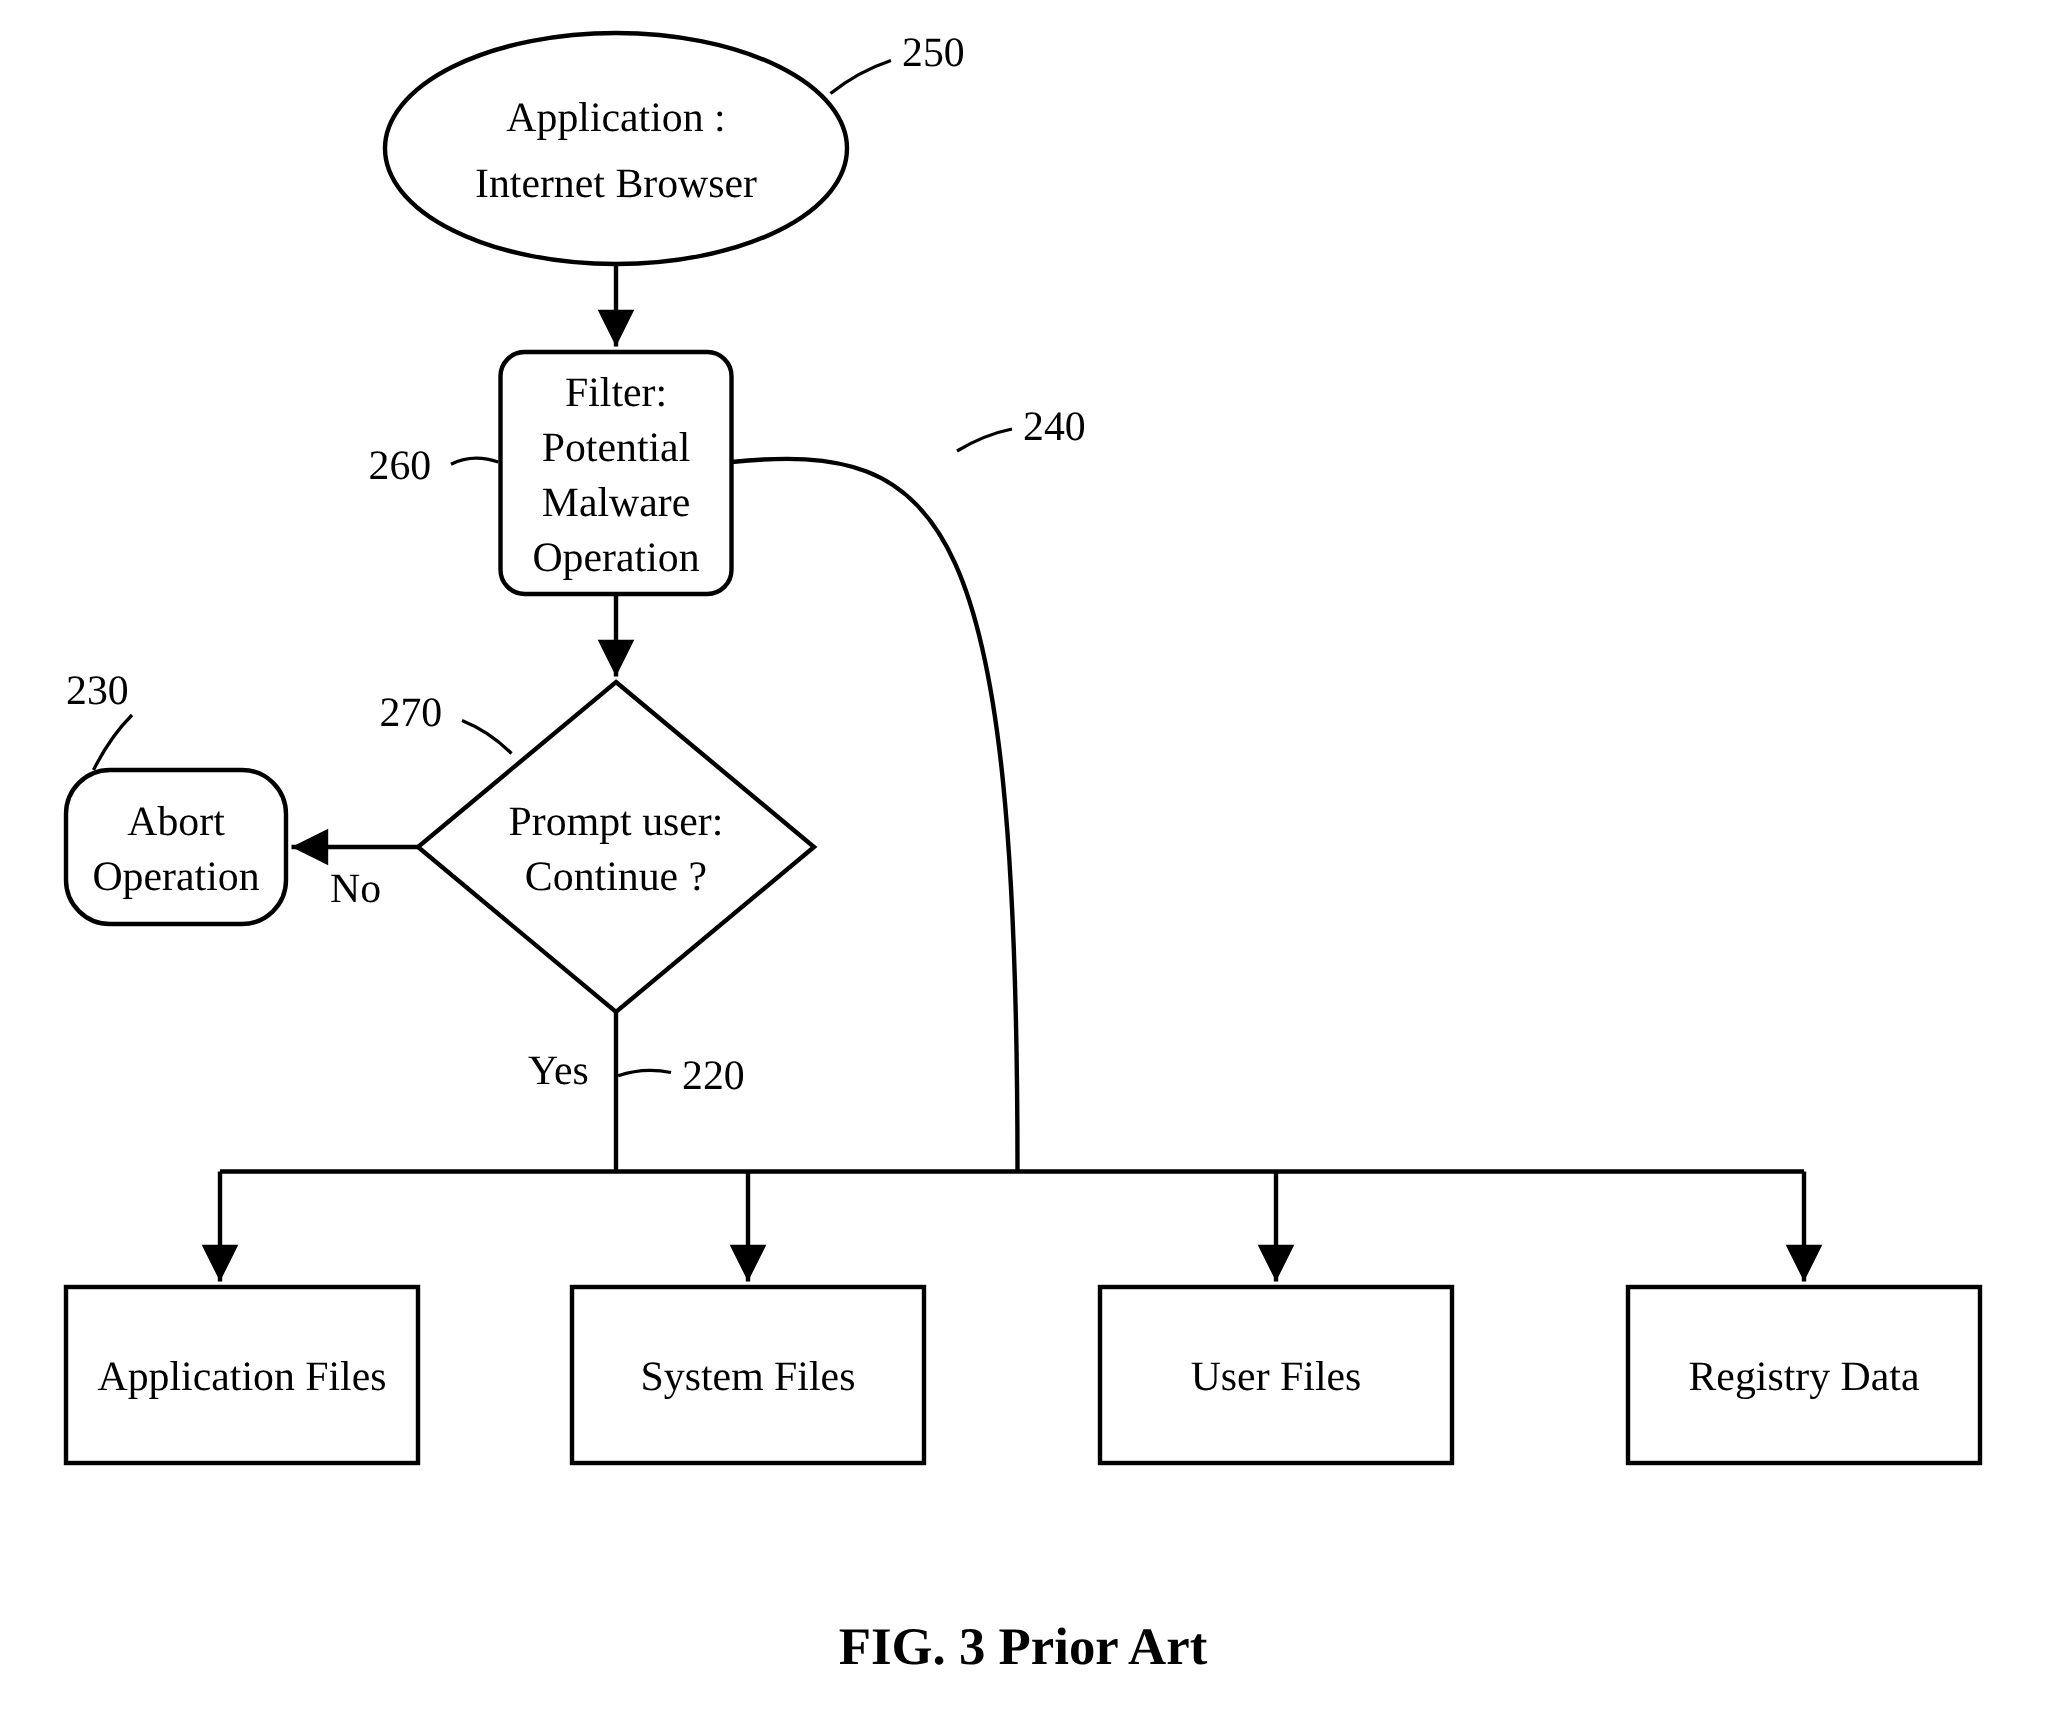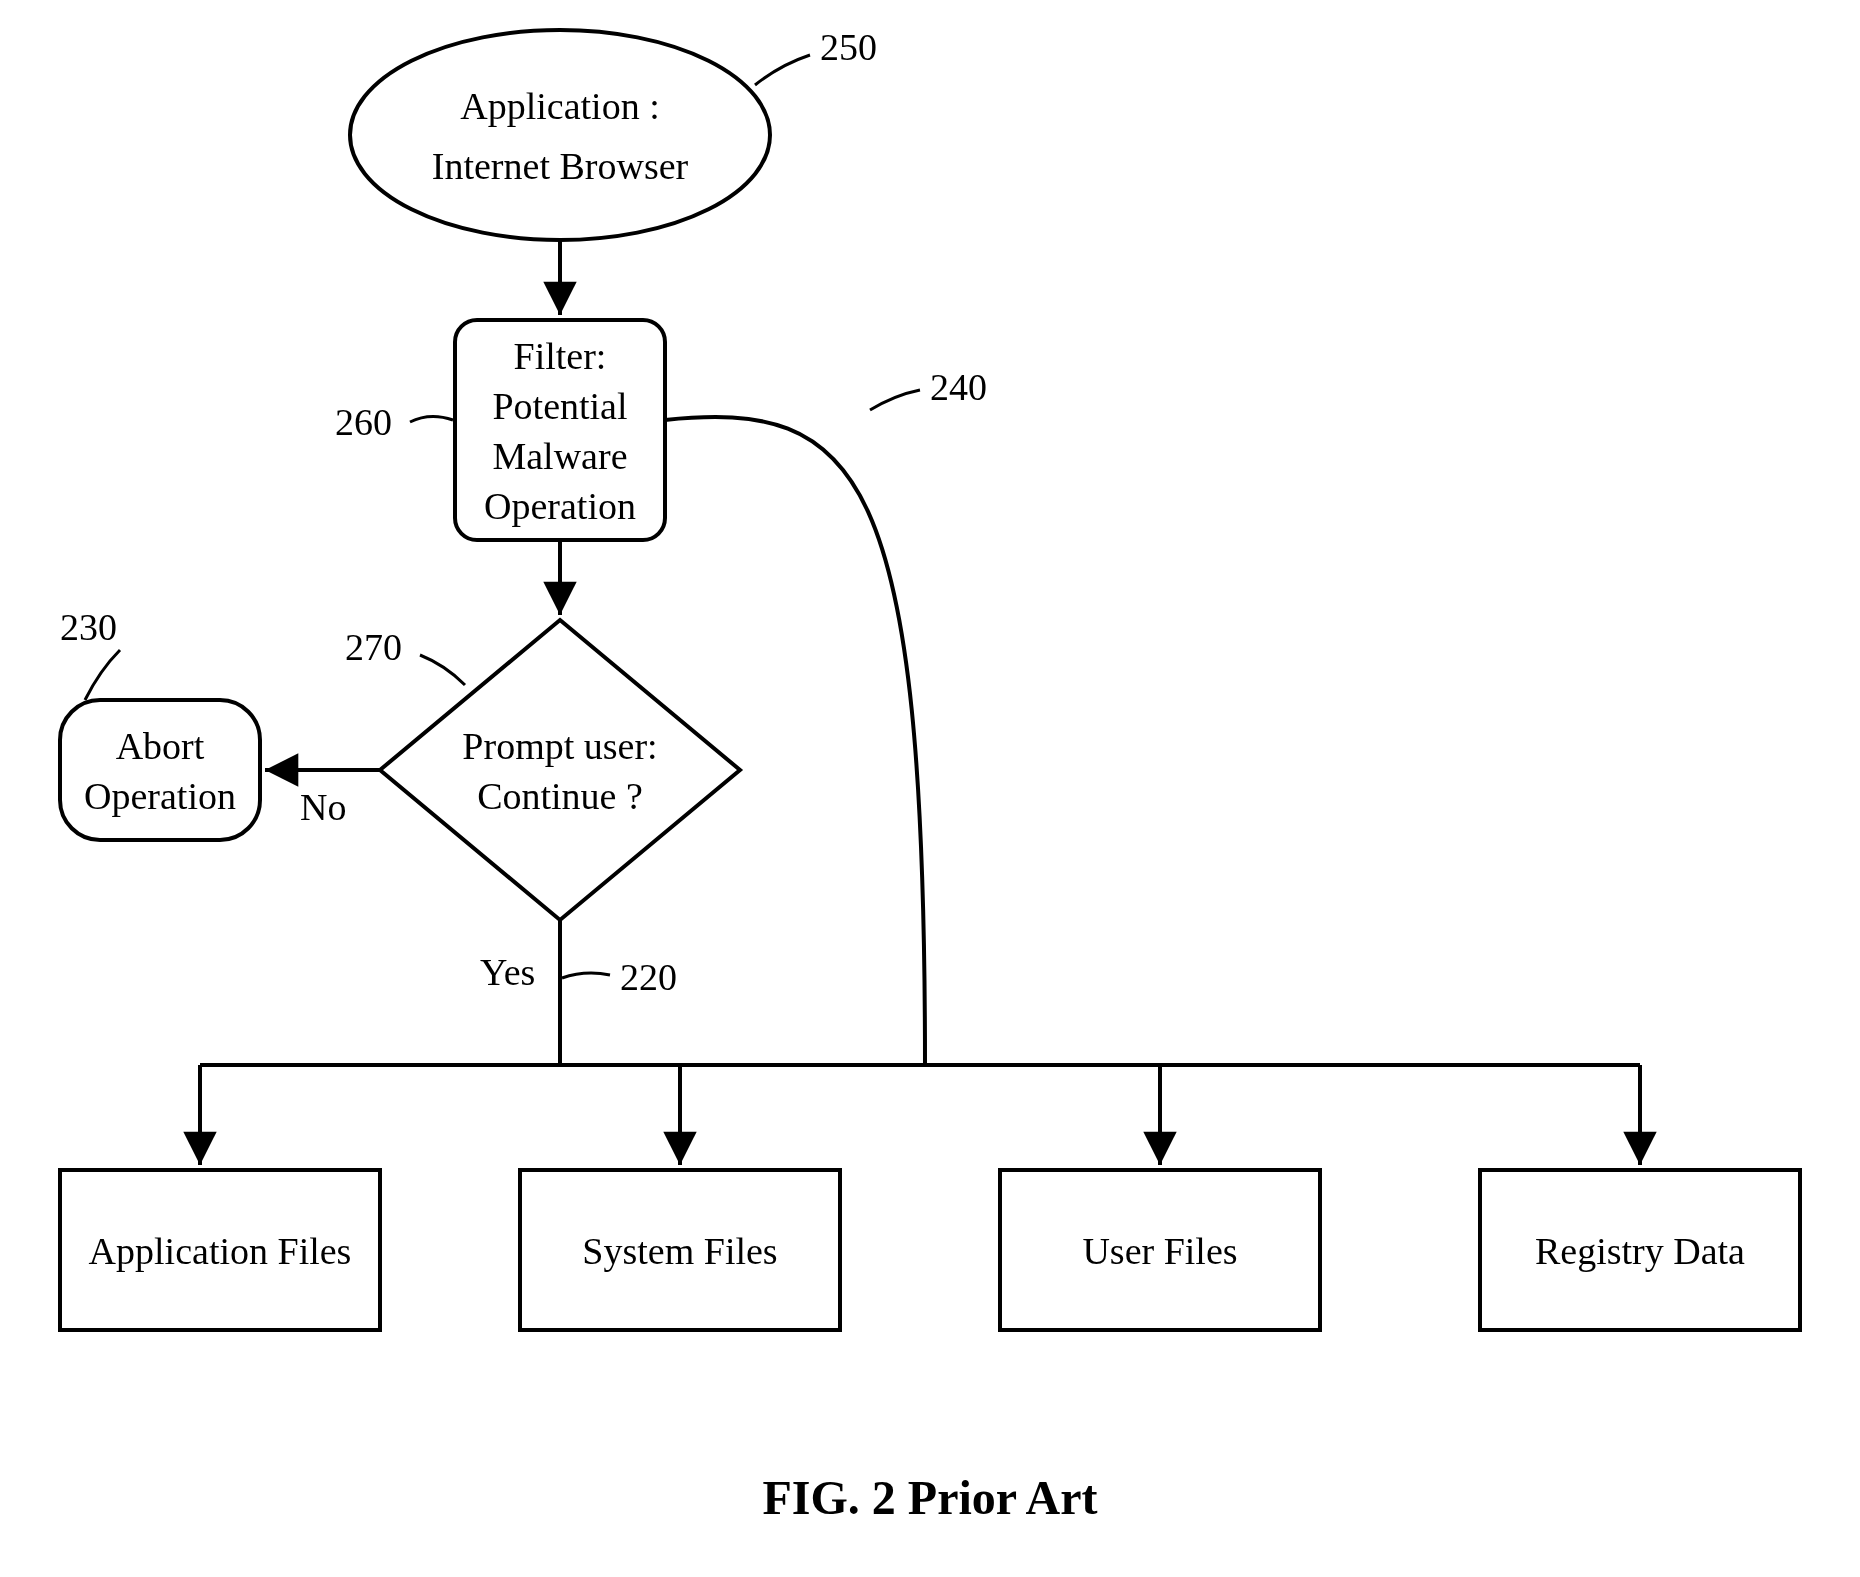--- a/index.html
+++ b/index.html
@@ -134,14 +134,14 @@
   <g>
     <rect x="1000" y="1170" width="320" height="160" fill="#fff" stroke="#000" stroke-width="4"></rect>
     <text class="node-text" x="1160" y="1255">User Files</text>
   </g>
   <g>
     <rect x="1480" y="1170" width="320" height="160" fill="#fff" stroke="#000" stroke-width="4"></rect>
     <text class="node-text" x="1640" y="1255">Registry Data</text>
   </g>
 </svg>
 
-<div class="caption" style="top:1470px;">FIG. 2 Prior Art</div>
+<div class="caption" style="top:1470px;">FIG. 3 Prior Art</div>
 </div>
 
 </body></html>

